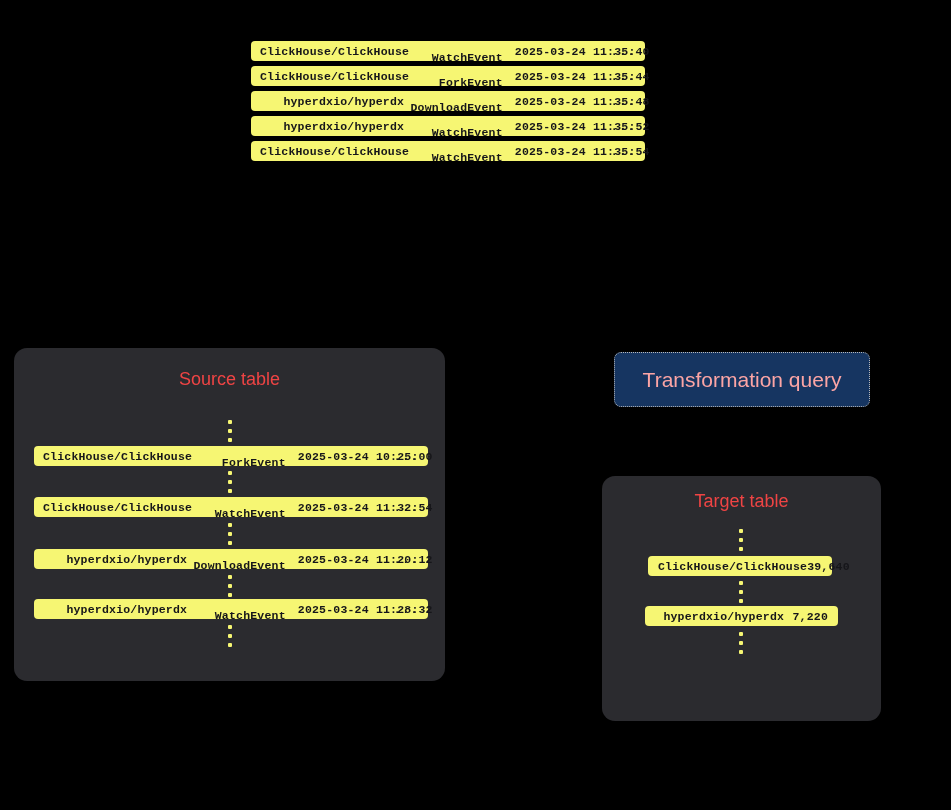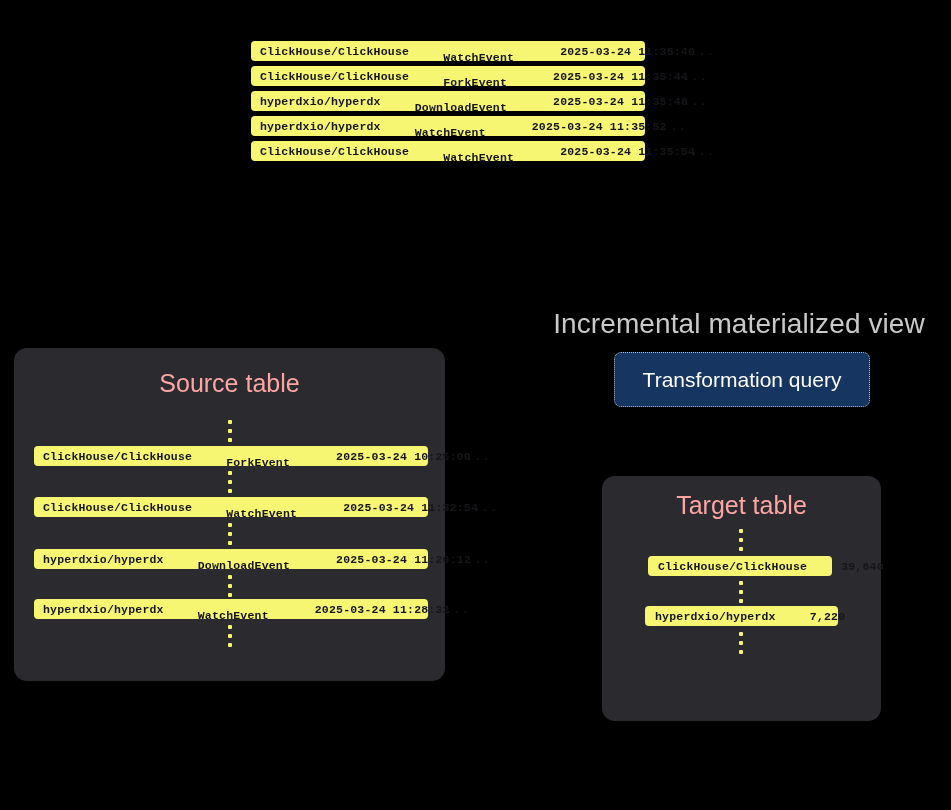--- a/index.html
+++ b/index.html
@@ -35,21 +35,20 @@
     background: #f6f673;
     border-radius: 4px;
     color: #16161a;
     font-family: "Liberation Mono", "DejaVu Sans Mono", monospace;
     font-weight: 700;
     font-size: 11.5px;
     display: flex;
     align-items: center;
     box-sizing: border-box;
     letter-spacing: 0.2px;
-    gap: 34px;
   }
   .row .c-repo   { text-align: right; white-space: nowrap; }
   .row .c-event  { text-align: right; white-space: nowrap; margin-top: 12px; }
   .row .c-ts     { text-align: left;  white-space: nowrap; }
   .row .c-ell    { text-align: right; white-space: nowrap; }
 
   
   .row.wide { height: 20px; padding: 0 9px; }
   .row.wide .c-repo  { width: 152px; }
   .row.wide .c-event { width: 104px; }
@@ -64,22 +63,22 @@
   
   .panel {
     position: absolute;
     background: #2b2b2f;
     border-radius: 13px;
   }
   .panel-title {
     position: absolute;
     left: 0; right: 0;
     text-align: center;
-    color: #fca5a5;
-    font-size: 25px;
+    color: #ef4444;
+    font-size: 18px;
     font-weight: 400;
     font-family: "Liberation Sans", sans-serif;
   }
 
   
   .dots {
     position: absolute;
     display: flex;
     flex-direction: column;
     align-items: center;
@@ -95,21 +94,21 @@
 
   
   .query-box {
     position: absolute;
     background: #163561;
     border: 1px dotted #b9b9b9;
     border-radius: 7px;
     display: flex;
     align-items: center;
     justify-content: center;
-    color: #ffffff;
+    color: #fca5a5;
     font-size: 21px;
     font-family: "Liberation Sans", sans-serif;
     box-sizing: border-box;
   }
 </style>
 </head>
 <body>
 
 <div class="stage">
 
@@ -204,21 +203,20 @@
     <span class="c-ts">2025-03-24 11:28:32</span>
     <span class="c-ell">...</span>
   </div>
 
   <div class="dots" style="left:228px; top:625px;">
     <i></i>
       <i></i>
       <i></i>
   </div>
 
-  <div class="heading" style="left:527px; top:308px; width:424px; text-align:center;">Incremental materialized view</div>
 
   <div class="query-box" style="left:614px; top:352px; width:256px; height:55px;">Transformation query</div>
 
   <div class="panel" style="left:602px; top:476px; width:279px; height:245px;">
     <div class="panel-title" style="top:15px;">Target table</div>
   </div>
 
   <div class="dots" style="left:739px; top:529px;">
     <i></i>
       <i></i>

